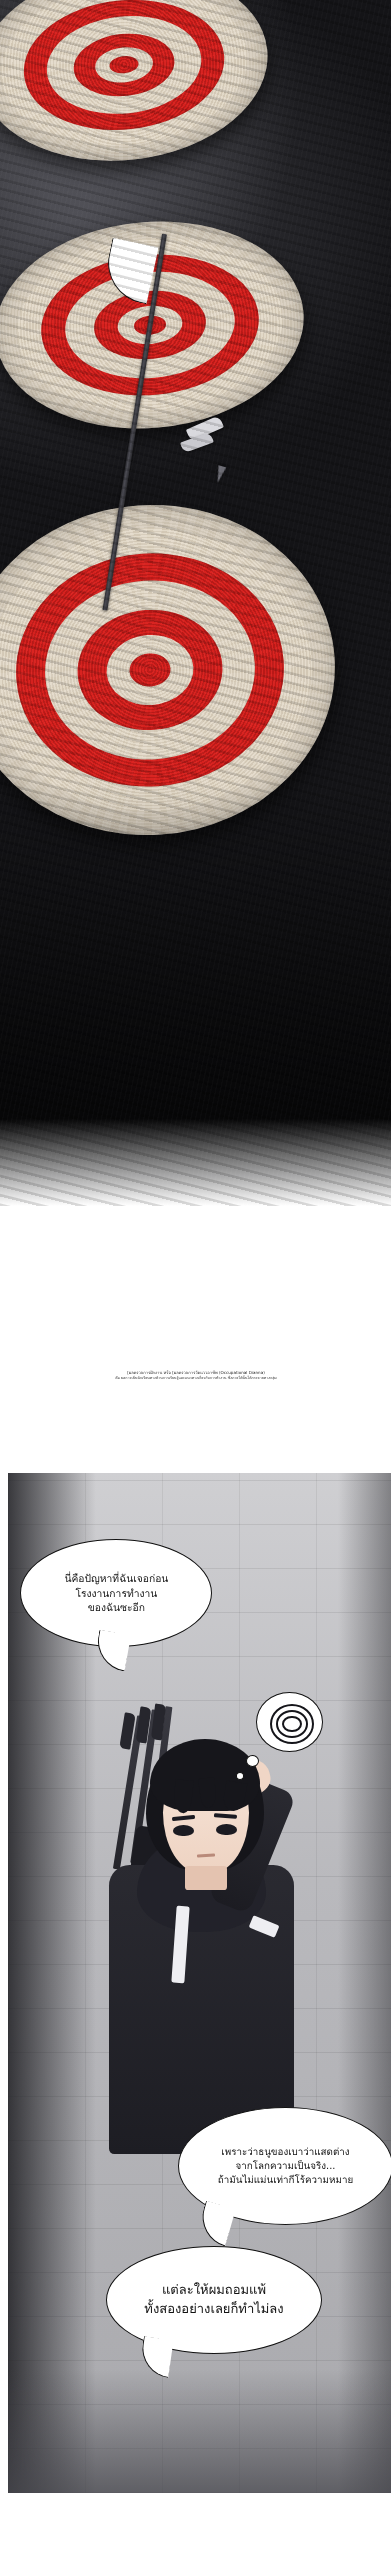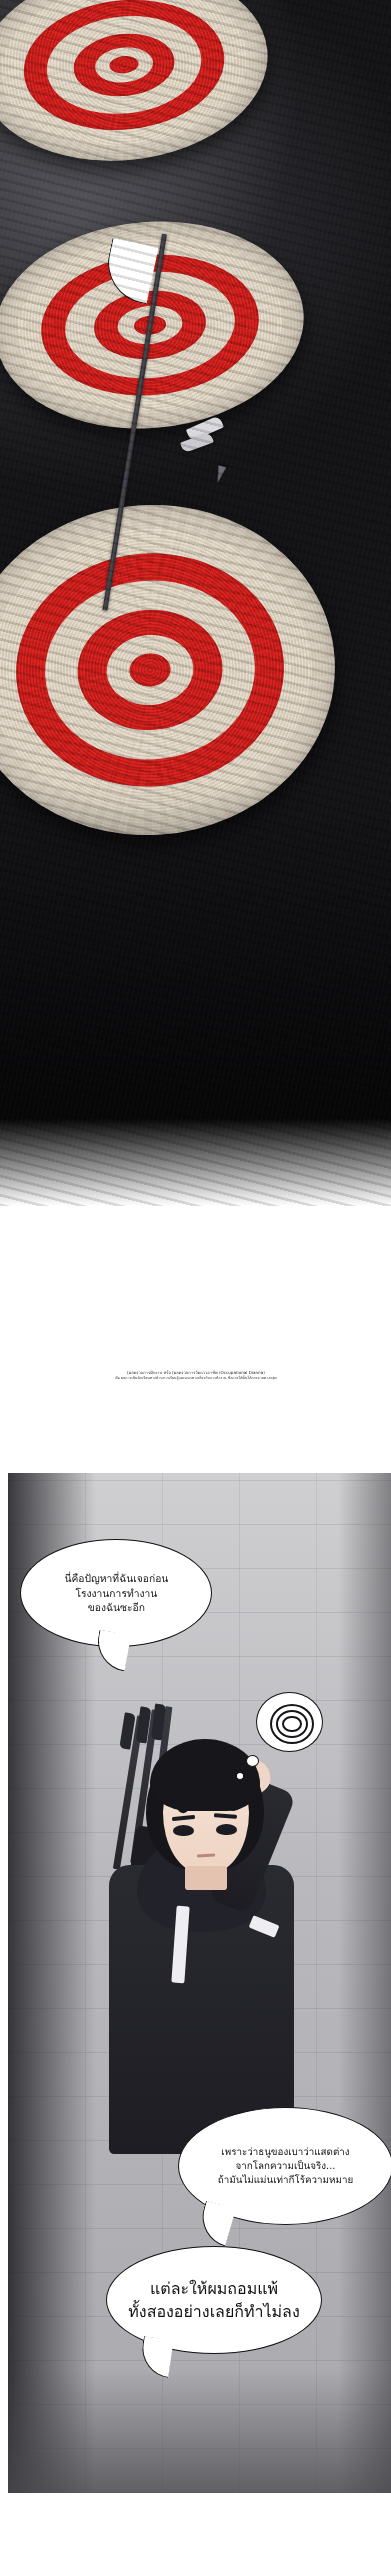--- a/index.html
+++ b/index.html
@@ -406,21 +406,21 @@
     <div class="bubble" style="left:170px; top:634px; width:215px; height:118px;">
       <div class="txt" style="font-size:9.8px;">เพราะว่าธนูของเบาว่าแสดต่าง
 จากโลกความเป็นจริง...
 ถ้ามันไม่แม่นเท่ากีโร้ความหมาย</div>
     </div>
     <div style="position:absolute; left:192px; top:731px; width:30px; height:38px; background:#fff;
                 border-left:1.5px solid #111; border-bottom:1.5px solid #111;
                 border-radius:0 0 0 31px; transform: rotate(16deg);"></div>
 
     <div class="bubble" style="left:98px; top:773px; width:216px; height:108px;">
-      <div class="txt" style="font-size:16px;">แต่ละให้ผมถอมแพ้
+      <div class="txt" style="font-size:13px;">แต่ละให้ผมถอมแพ้
 ทั้งสองอย่างเลยก็ทำไม่ลง</div>
     </div>
     <div style="position:absolute; left:133px; top:865px; width:29px; height:37px; background:#fff;
                 border-left:1.5px solid #111; border-bottom:1.5px solid #111;
                 border-radius:0 0 0 31px; transform: rotate(8deg);"></div>
   </div>
 
   <div class="footer-white" style="top:2494px; height:113px;"></div>
 
 </div>

